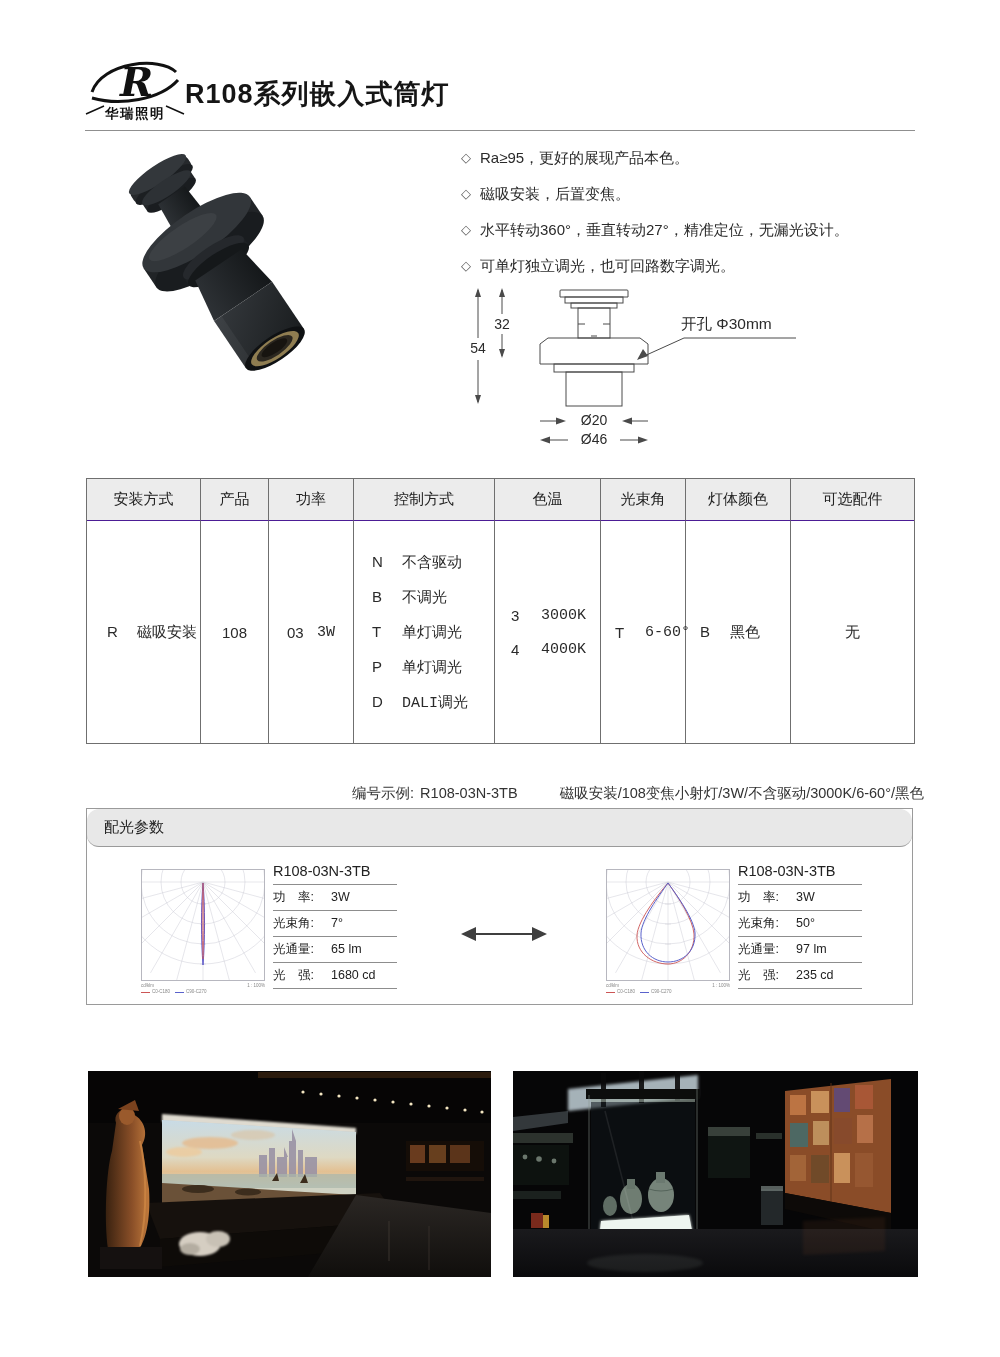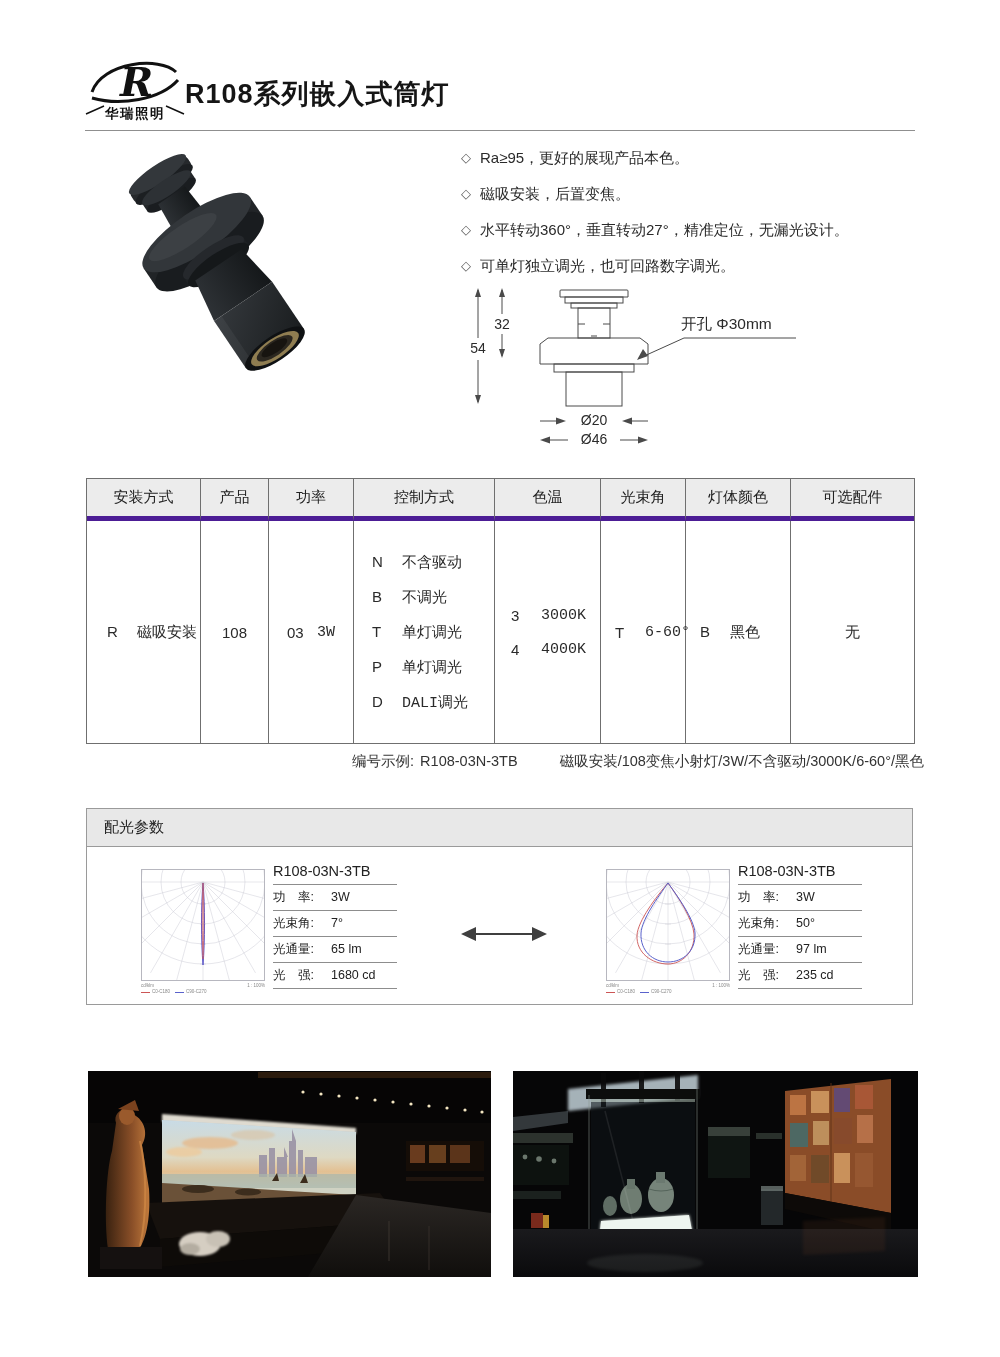--- a/index.html
+++ b/index.html
@@ -14,43 +14,43 @@
   .features{position:absolute;left:461px;top:149px;width:470px;list-style:none;margin:0;padding:0;}
   .features li{display:flex;align-items:flex-start;margin-bottom:17px;font-size:15px;color:#2a2a2a;white-space:nowrap;}
   .features .blt{font-size:13px;color:#555;margin-right:9px;position:relative;top:1px;}
   .dim-drawing{position:absolute;left:444px;top:282px;}
   
   .spec-table{position:absolute;left:86px;top:478px;width:827px;border:1px solid #6f6f6f;}
   .t-row{display:grid;grid-template-columns:114px 68px 85px 141px 106px 85px 105px 123px;}
   .t-head{height:42px;}
   .t-body{height:222px;}
   .th{display:flex;align-items:center;justify-content:center;background:#ececec;font-size:15px;color:#222;
-      border-right:1px solid #6f6f6f;border-bottom:5px solid #4c1d95;}
+      border-right:1px solid #6f6f6f;border-bottom:1px solid #4c1d95;}
   .th:last-child{border-right:none;}
   .td{border-right:1px solid #6f6f6f;font-size:15px;color:#2a2a2a;display:flex;min-width:0;}
   .td:last-child{border-right:none;}
   .pair{display:flex;}
   .pair .code{width:16px;flex:none;}
   .pair .lbl{margin-left:14px;white-space:nowrap;font-family:Liberation Mono, monospace;}
   .c-mount{align-items:center;padding-left:20px;}
   .c-product{align-items:center;justify-content:center;}
   .c-power{align-items:center;justify-content:center;}
   .c-control{flex-direction:column;justify-content:center;padding-left:18px;row-gap:16px;}
   .c-cct{flex-direction:column;justify-content:center;padding-left:16px;row-gap:17px;}
   .c-beam{align-items:center;padding-left:14px;}
   .c-color{align-items:center;padding-left:14px;}
   .c-acc{align-items:center;justify-content:center;}
   
-  .order-line{position:absolute;left:86px;top:752px;width:838px;text-align:right;font-size:14.5px;color:#333;}
+  .order-line{position:absolute;left:86px;top:784px;width:838px;text-align:right;font-size:14.5px;color:#333;}
   .order-line .ol-code{margin-left:6px;}
   .order-line .ol-desc{margin-left:42px;}
   
   .pm-panel{position:absolute;left:86px;top:808px;width:827px;height:197px;border:1px solid #9a9a9a;box-sizing:border-box;background:#fff;}
   .pm-header{height:37px;background:#e8e8e8;border-bottom:1px solid #9a9a9a;display:flex;align-items:center;
-             padding-left:17px;font-size:15px;color:#222;}
+             padding-left:17px;font-size:15px;color:#222;border-radius:12px;}
   .pm-body{position:relative;height:158px;}
   .pm-diagram{position:absolute;top:22px;}
   .pm-diagram.d1{left:54px;} .pm-diagram.d2{left:519px;}
   .pm-legend{position:absolute;top:136px;width:124px;font-size:4.5px;line-height:6px;color:#888;}
   .pm-legend.l1{left:54px;} .pm-legend.l2{left:519px;}
   .pl-row{display:flex;align-items:center;}
   .pl-right{margin-left:auto;}
   .sw{display:inline-block;width:9px;height:1px;background:#cc5555;margin-right:2px;}
   .sw.blue{background:#5a62cc;margin-left:5px;}
   .pm-card{position:absolute;top:16px;width:124px;font-size:12.5px;color:#222;}

